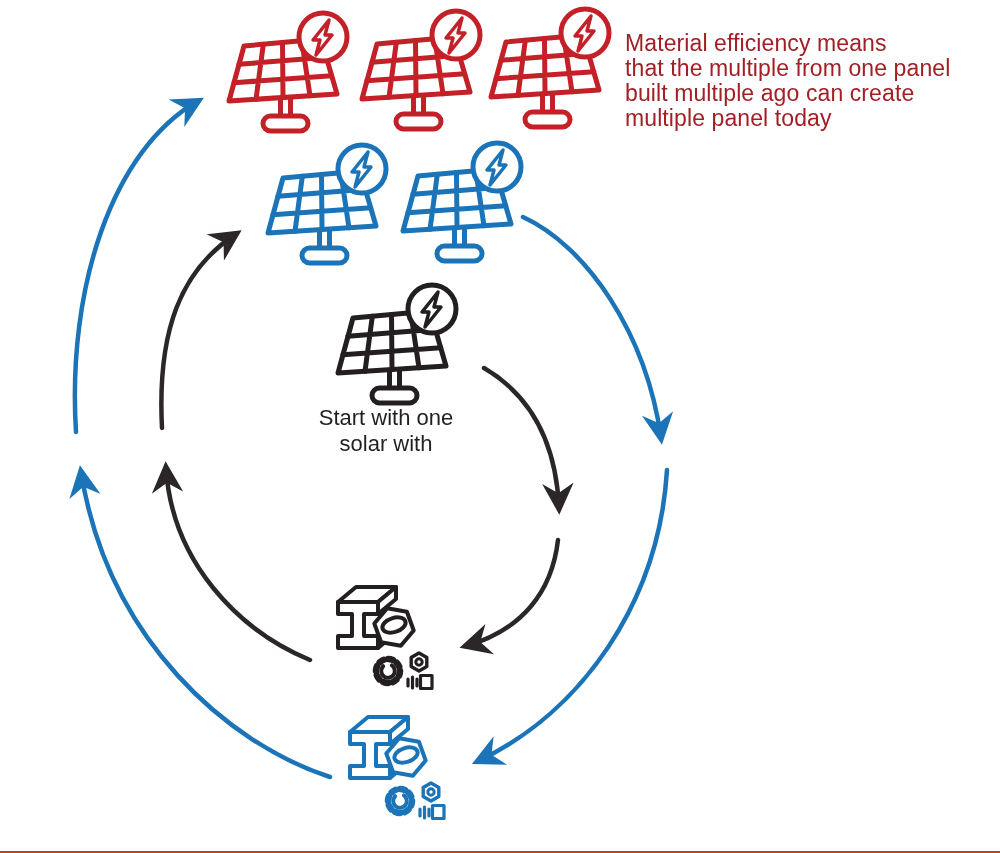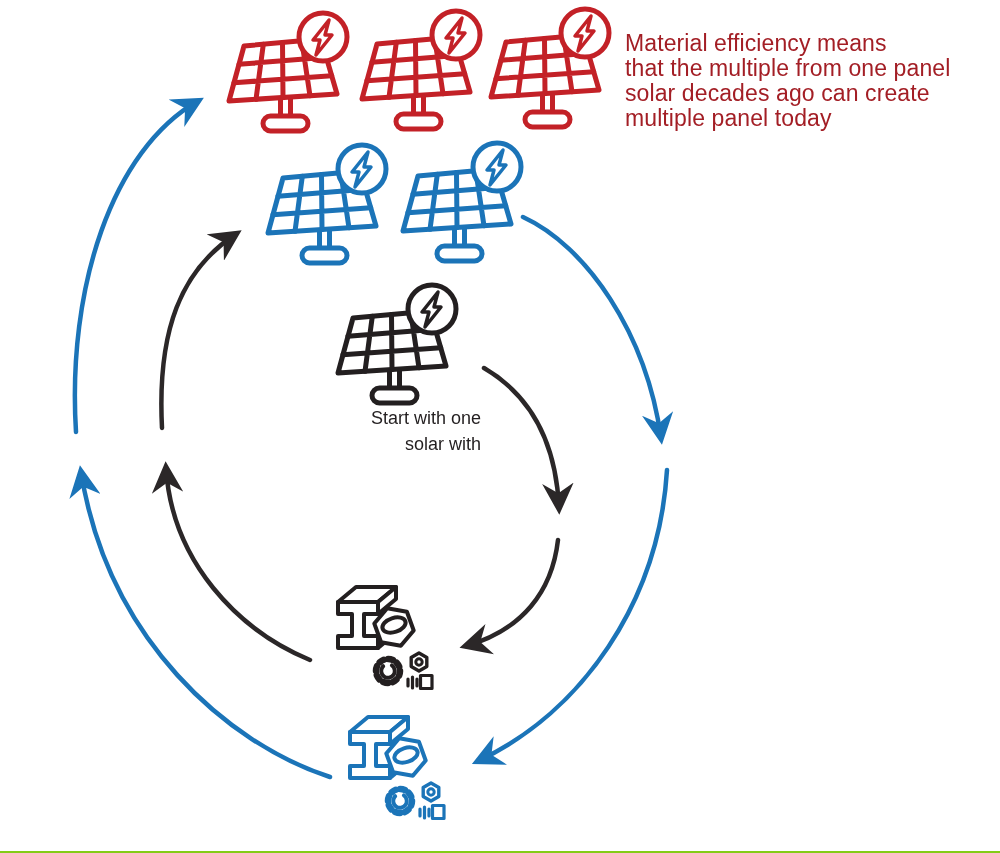--- a/index.html
+++ b/index.html
@@ -1,29 +1,29 @@
 <!DOCTYPE html>
 <html style="--red: #c32127; --red-text: #a31e25; --blue: #1b74b8; --ink: #2b2728; --panel-black: #231f20;"><head>
 <meta charset="utf-8">
 <style>
   html,body { margin:0; padding:0; background:#fff; }
   .canvas {
     position:relative; width:1000px; height:853px; background:#fff;
     font-family:"Liberation Sans", sans-serif; overflow:hidden;
-    border-bottom:2px solid #84cc16; box-sizing:border-box;
+    border-bottom:2px solid #c2410c; box-sizing:border-box;
   }
   .flow-svg { position:absolute; left:0; top:0; }
   .note {
     position:absolute; left:625px; top:31px; width:372px;
     font-size:23px; line-height:25px; color:var(--red-text,#a31e25);
     letter-spacing:0.1px;
   }
   .caption {
-    position:absolute; left:291px; top:405px; width:190px; text-align:right;
-    font-size:18px; line-height:26px; color:var(--panel-black,#231f20);
+    position:absolute; left:291px; top:405px; width:190px; text-align:center;
+    font-size:22px; line-height:26px; color:var(--panel-black,#231f20);
   }
   .icon-red  { color:var(--red,#c32127); }
   .icon-blue { color:var(--blue,#1b74b8); }
   .icon-ink  { color:var(--panel-black,#231f20); }
   .stroke-ink  { stroke:var(--ink,#2b2728); }
   .stroke-blue { stroke:var(--blue,#1b74b8); }
   .mk-ink  { fill:var(--ink,#2b2728); }
   .mk-blue { fill:var(--blue,#1b74b8); }
   .arrow { fill:none; stroke-width:4.5; stroke-linecap:round; }
 </style>
@@ -107,21 +107,21 @@
 
     <use href="#sym-panel" xlink:href="#sym-panel" class="icon-ink" x="333" y="282" width="128" height="126"></use>
 
     <use href="#sym-materials" xlink:href="#sym-materials" class="icon-ink" x="332" y="578" width="106" height="114"></use>
     <use href="#sym-materials" xlink:href="#sym-materials" class="icon-blue" x="344" y="708" width="106" height="114"></use>
   </svg>
 
   <div class="note">
     <div>Material efficiency means</div>
     <div>that the multiple from one panel</div>
-    <div>solar decades ago can create</div>
+    <div>built multiple ago can create</div>
     <div>multiple panel today</div>
   </div>
 
   <div class="caption">
     <div>Start with one</div>
     <div>solar with</div>
   </div>
 
 </div>
 

